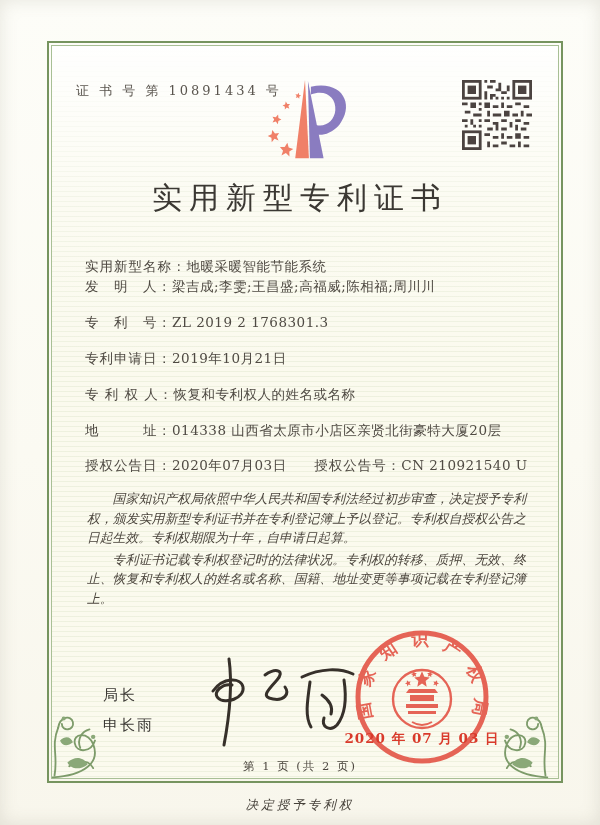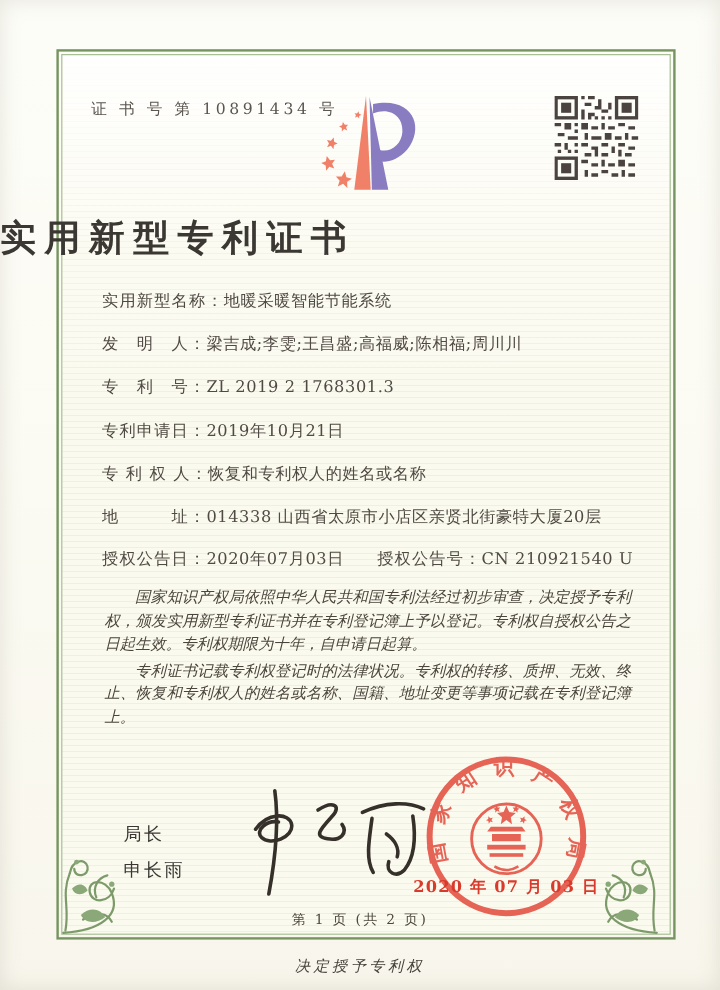--- a/index.html
+++ b/index.html
@@ -19,28 +19,28 @@
     position:absolute;inset:2px;border:1px solid #a8bf95;
     background:
       linear-gradient(180deg,rgba(255,255,255,.95) 0%,rgba(255,255,255,.25) 22%,rgba(255,255,255,0) 45%),
       repeating-linear-gradient(180deg,rgba(148,178,118,.13) 0 1px,rgba(255,255,255,0) 1px 5px),
       #fbfaee;
   }
   .cert-no{position:absolute;left:76px;top:82px;font-size:13px;letter-spacing:3px;color:#5a554e;}
   .logo{position:absolute;left:250px;top:76px;width:110px;height:88px;}
   .qr{position:absolute;left:462px;top:80px;width:70px;height:70px;}
   .title{
-    position:absolute;left:0;top:178px;width:100%;
-    font-size:30px;font-weight:700;letter-spacing:7px;color:#3b3833;
+    position:absolute;left:0;top:178px;width:100%;text-align:center;
+    font-size:30px;font-weight:400;letter-spacing:7px;color:#3b3833;
   }
   .fields{position:absolute;left:85px;top:242px;width:445px;font-size:13.5px;color:#4f4a43;}
   .field-row{position:absolute;left:0;white-space:nowrap;}
   .f-label{letter-spacing:1px;}
   .f-value{letter-spacing:.5px;}
-  .r0{top:0;} .r1{top:36px;text-align:center;} .r2{top:72px;} .r3{top:108px;} .r4{top:144px;} .r5{top:180px;}
+  .r0{top:16px;} .r1{top:36px;text-align:center;} .r2{top:72px;} .r3{top:108px;} .r4{top:144px;} .r5{top:180px;}
   .grant-row{position:absolute;left:0;top:215px;white-space:nowrap;}
   .grant-first{display:inline-block;width:225px;}
   .body-text{
     position:absolute;left:85px;top:487px;width:443px;
     font-size:12.8px;line-height:19.5px;color:#4b453d;
     text-align:justify;font-style:italic;
   }
   .body-text p{margin:2px;text-indent:2em;}
   .signer{position:absolute;left:103px;top:682px;font-family:Liberation Mono, monospace;
     font-size:15px;font-weight:500;color:#3a3733;letter-spacing:2px;line-height:30px;}

